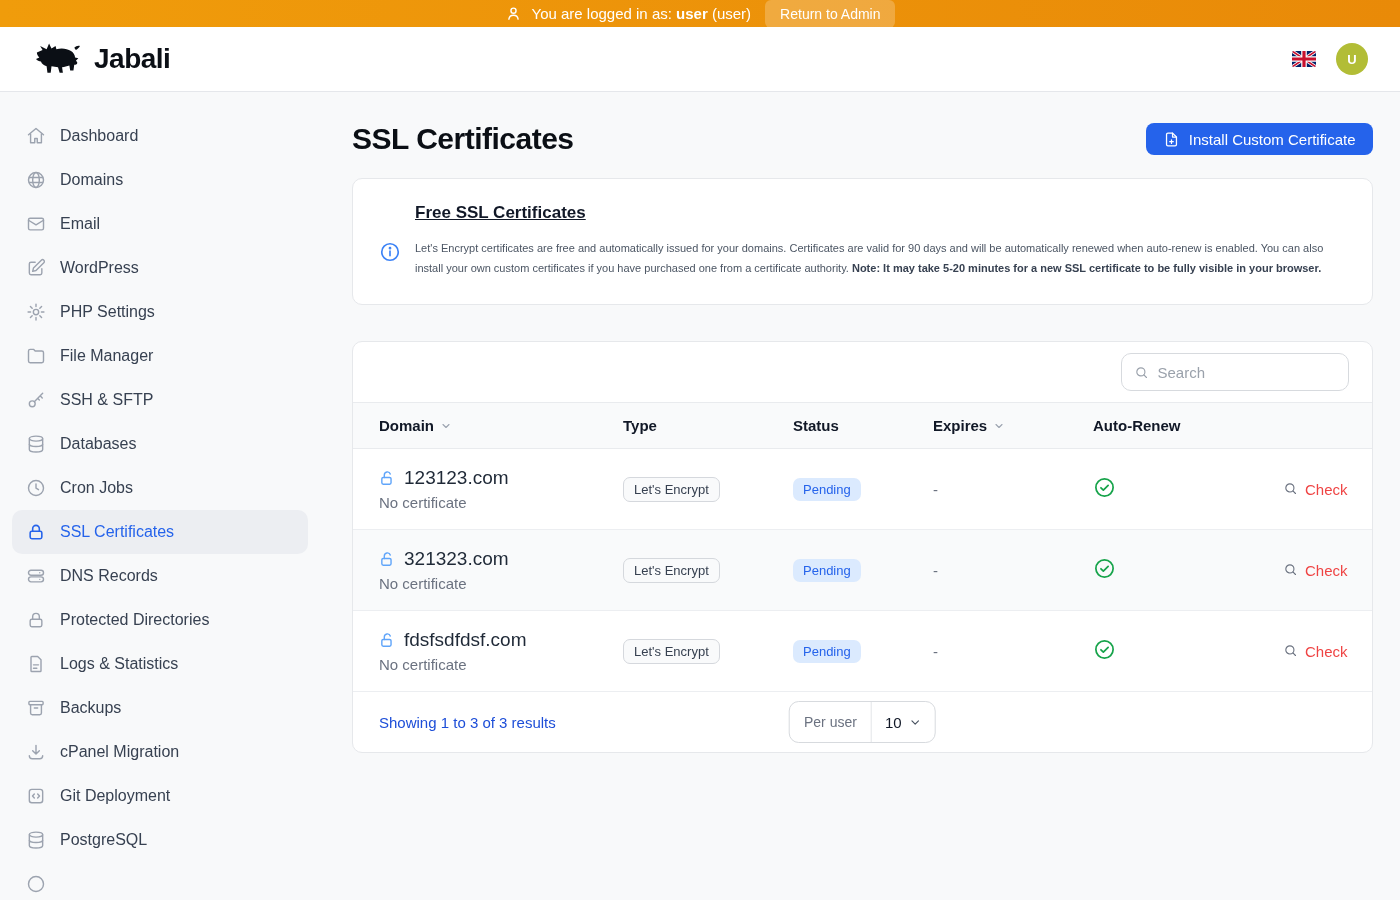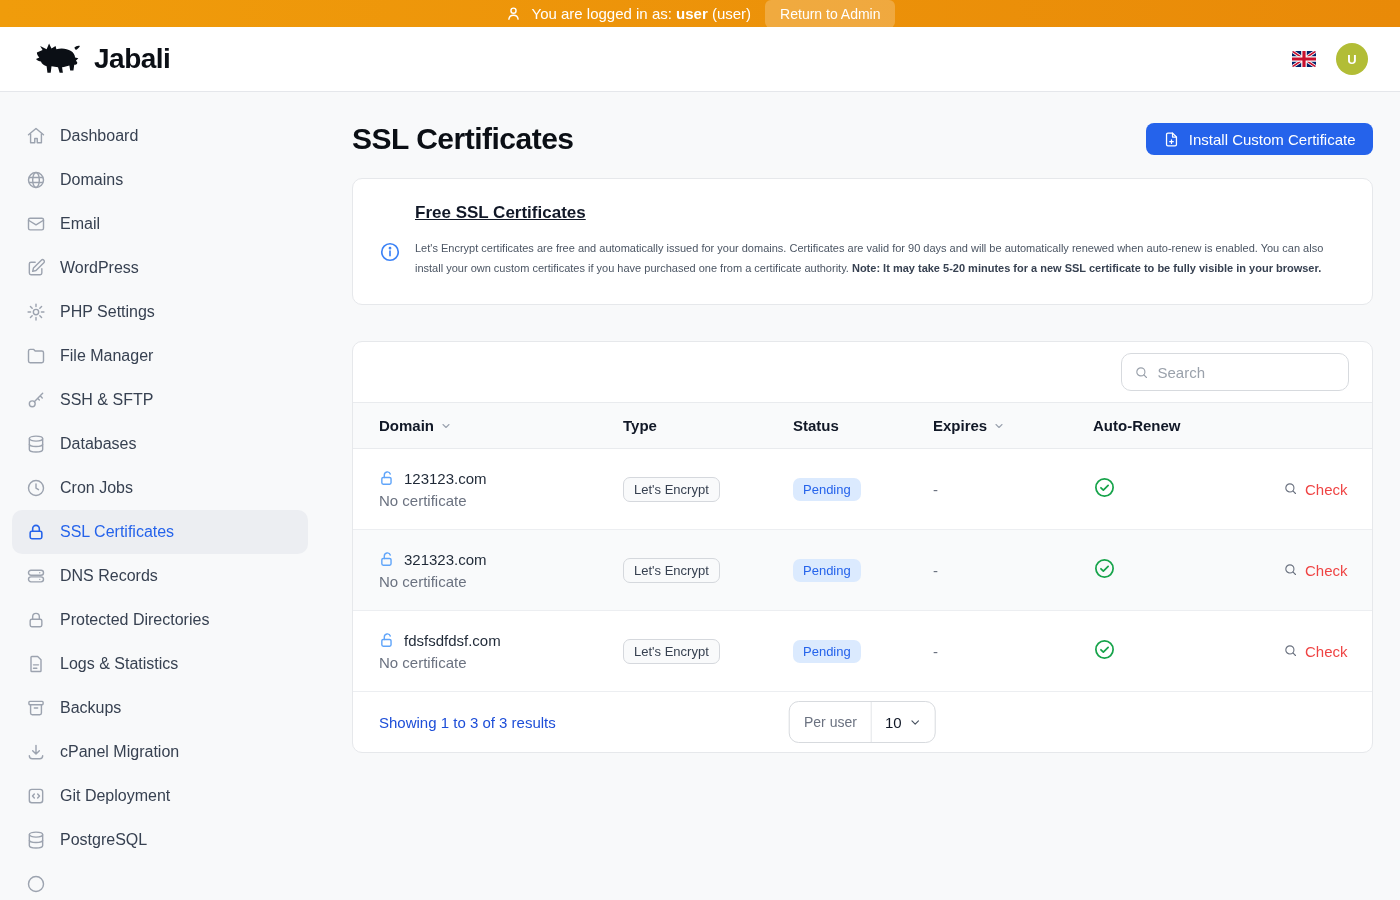--- a/index.html
+++ b/index.html
@@ -58,21 +58,21 @@
   .tgrid { display:grid; grid-template-columns:244px 170px 140px 160px 190px 1fr; align-items:center;
            padding-left:26px; padding-right:24px; }
   .thead { background:#f9fafb; border-top:1px solid #e9ebee; border-bottom:1px solid #e9ebee;
            height:47px; font-size:15px; font-weight:700; color:#111827; }
   .th { display:flex; align-items:center; gap:6px; }
   .sort-ico { stroke:#9ca3af; }
 
   .trow { min-height:81px; border-bottom:1px solid #eceef1; }
   .trow.alt { background:#f9fafb; }
   .dom-cell { display:flex; flex-direction:column; gap:5px; }
-  .dom-line { display:flex; align-items:center; gap:8px; font-size:15px; color:#1f2937; }
+  .dom-line { display:flex; align-items:center; gap:8px; font-size:19px; color:#1f2937; }
   .dom-sub { font-size:15px; color:#6b7280; }
   .chip-type { display:inline-block; background:#f9fafb; border:1px solid #d5d8dd; color:#374151;
                font-size:13px; padding:4px 10px; border-radius:7px; }
   .chip-status { display:inline-block; background:#dbeafe; color:#2563eb; font-size:13px;
                  padding:4px 10px; border-radius:7px; }
   .dash { color:#6b7280; font-size:15px; }
   .check-cell { display:flex; justify-content:flex-end; }
   .check-link { display:flex; align-items:flex-start; gap:7px; font-size:15px; color:#ef4444; cursor:pointer; }
 
   .pag-row { position:relative; height:60px; display:flex; align-items:center; padding:0 26px; }

